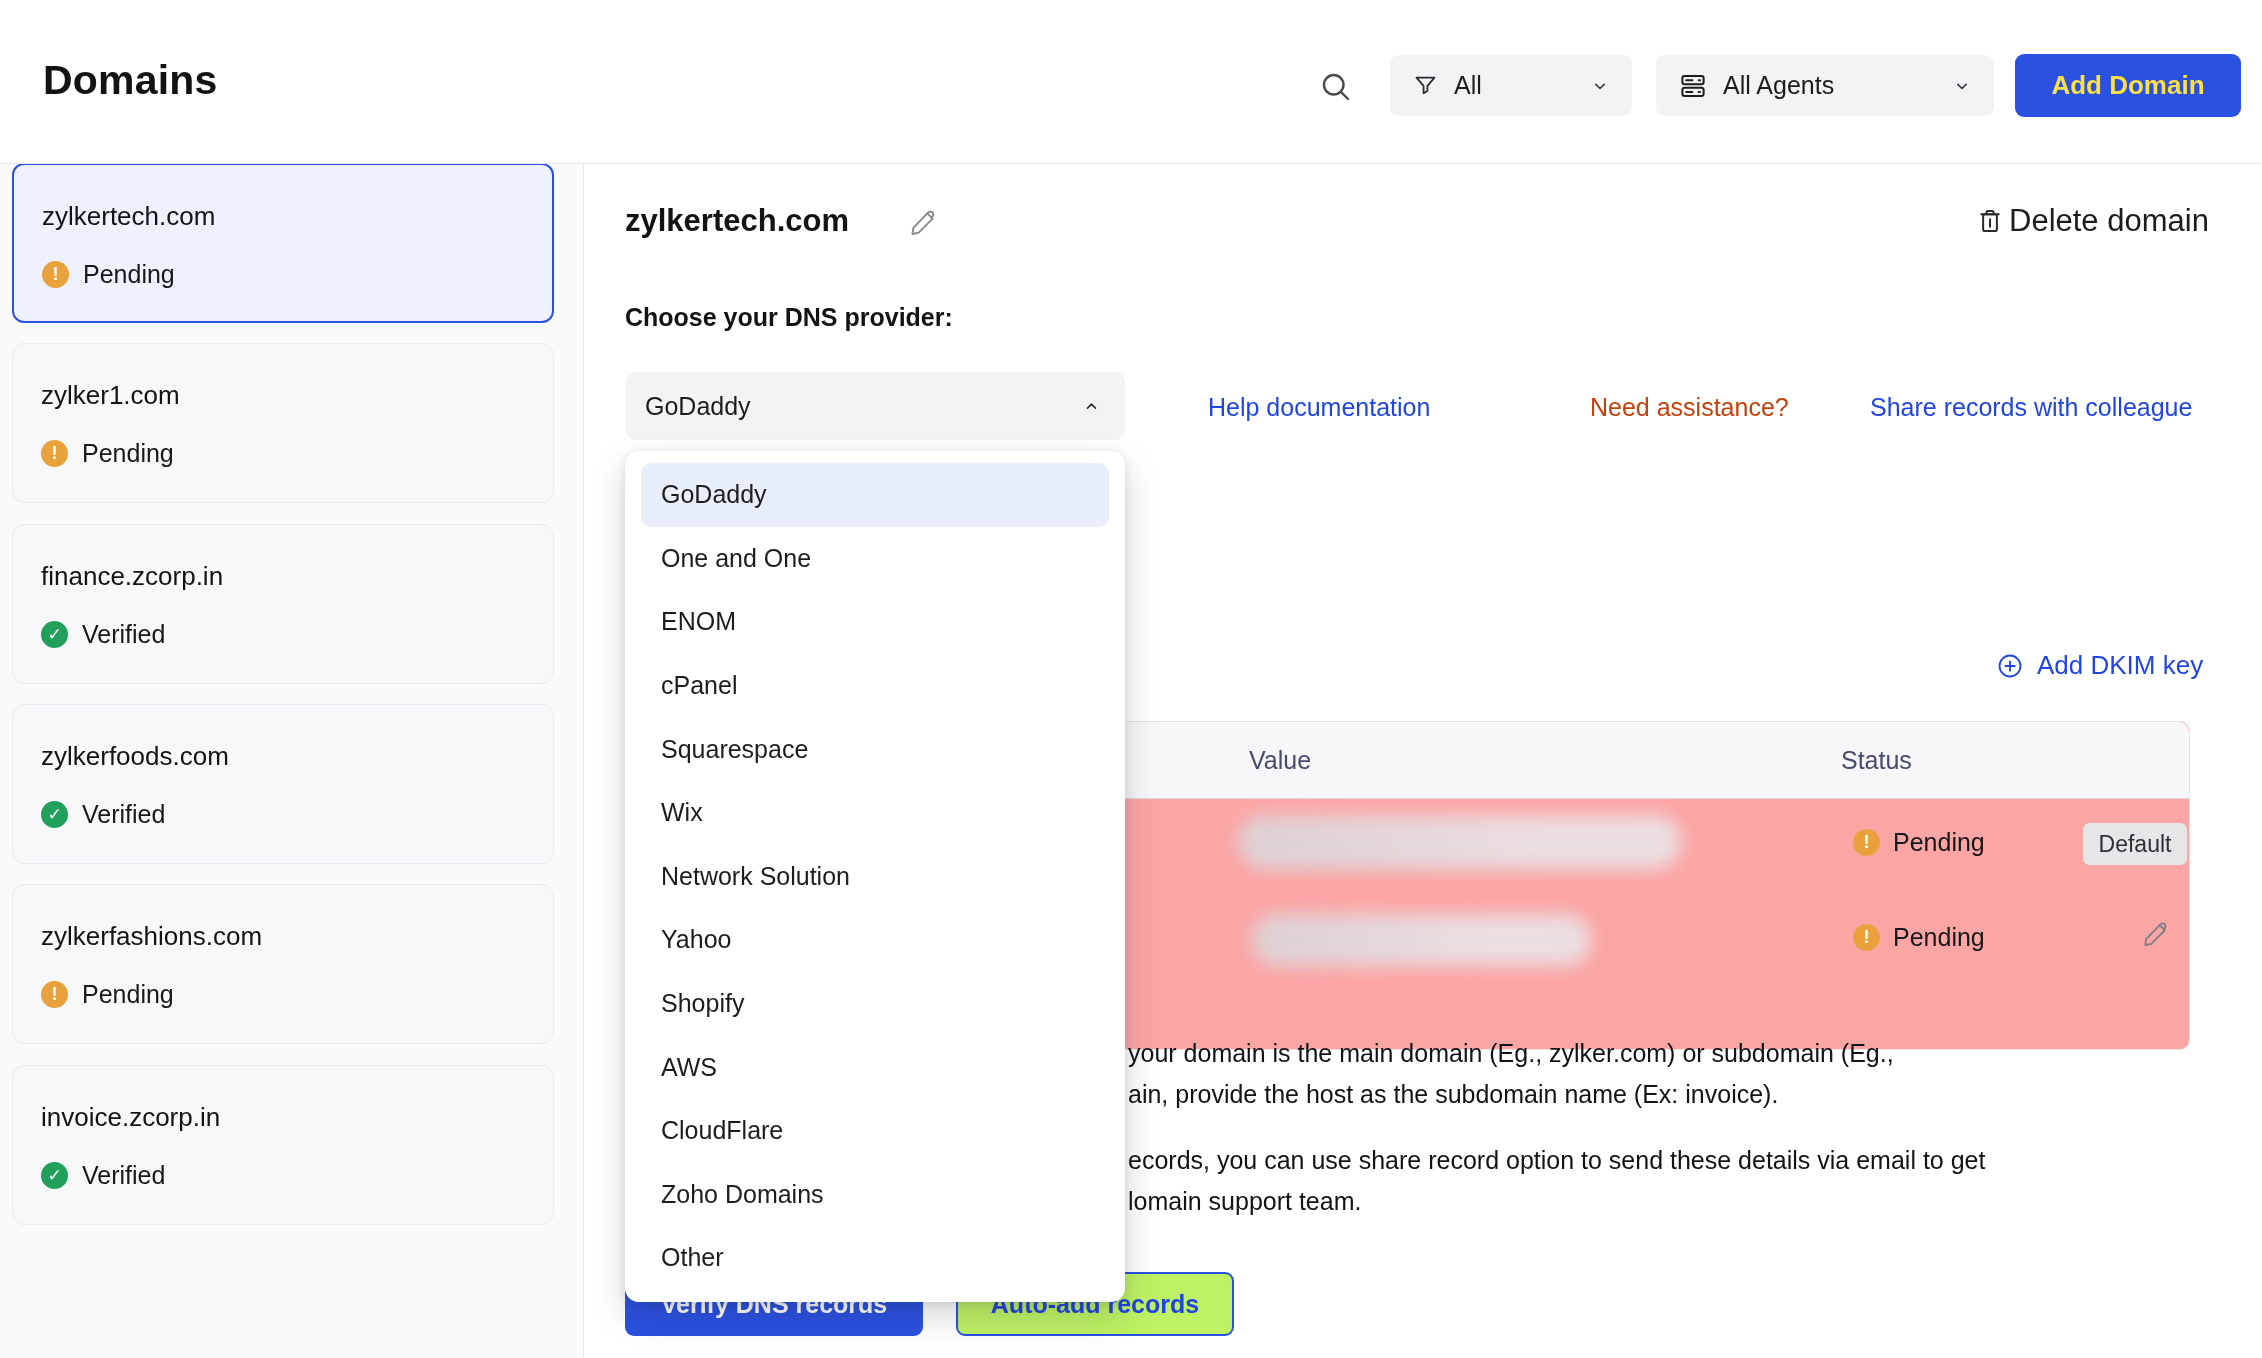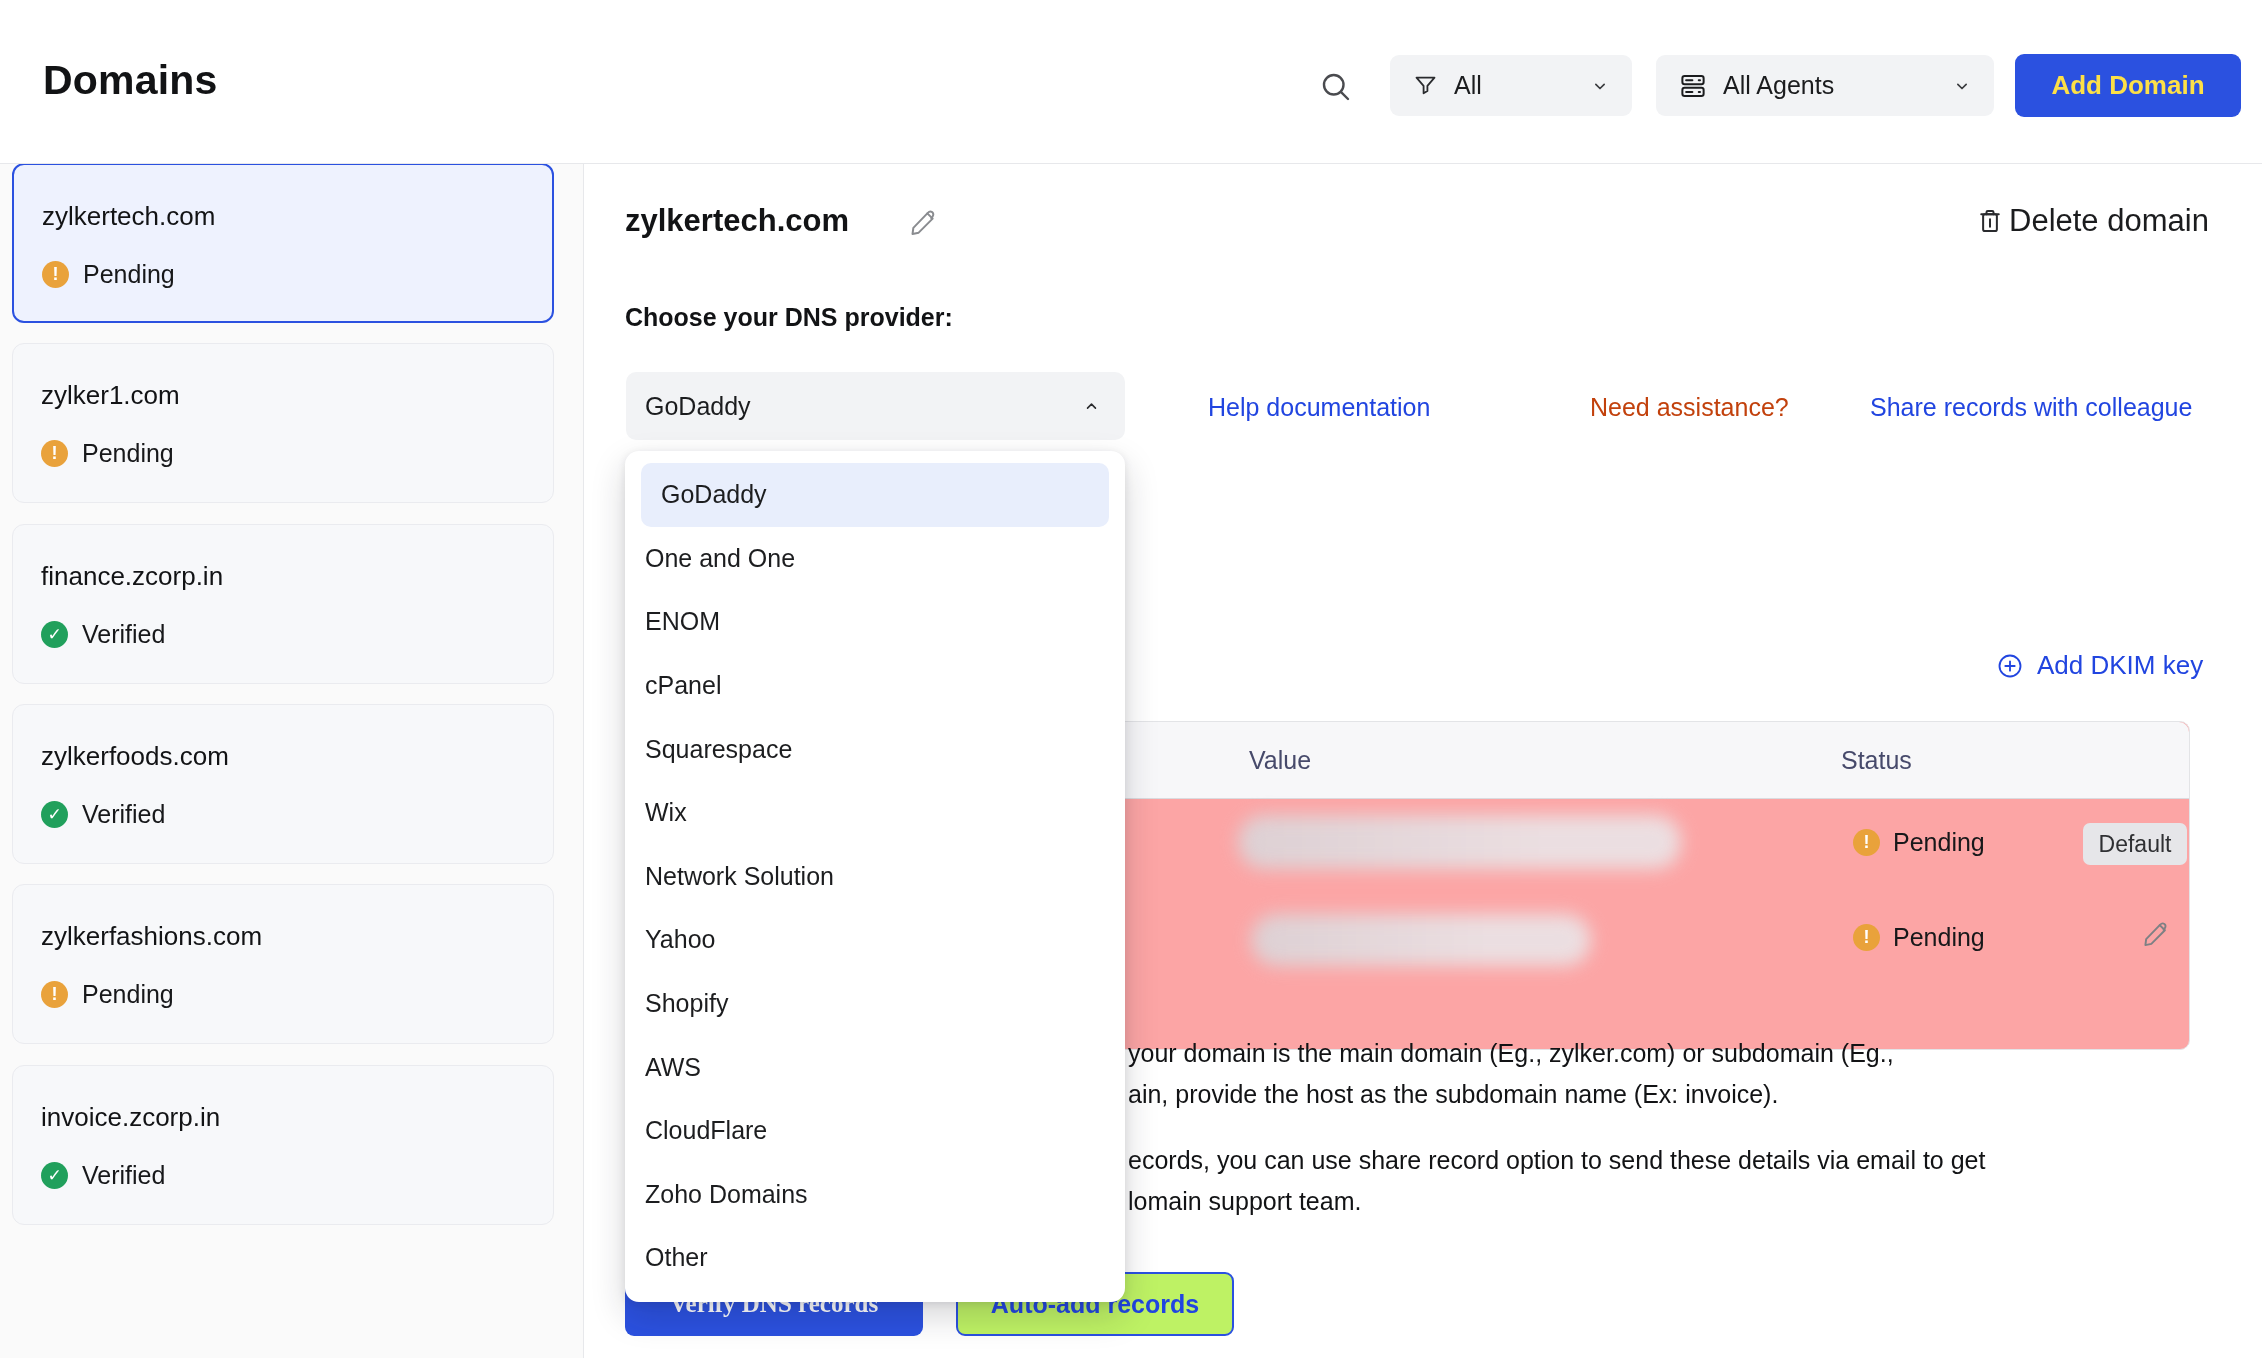--- a/index.html
+++ b/index.html
@@ -70,26 +70,26 @@
   .trow-status{position:absolute; left:1204px; display:flex; align-items:center; gap:13px; font-size:25px; color:#17181A;}
   .rs1{top:106px;} .rs2{top:201px;}
   .default-badge{position:absolute; left:1434px; top:101px; width:104px; height:42px; background:#E6E6E9; border-radius:7px; font-size:23px; color:#2F3033; display:flex; align-items:center; justify-content:center;}
   .row-edit{position:absolute; left:1492px; top:196px; width:31px; height:31px; color:#7E8084; cursor:pointer;}
 
   
   .pline{position:absolute; left:1128px; font-size:25px; color:#121315; white-space:nowrap; z-index:1;}
   .pl1{top:1039px;} .pl2{top:1080px;} .pl3{top:1146px;} .pl4{top:1187px;}
 
   
-  .verify-btn{position:absolute; left:625px; top:1272px; width:298px; height:64px; background:var(--blue); color:#fff; border:none; border-radius:9px; font-size:25px; font-weight:600; font-family:Liberation Serif, serif; cursor:pointer; z-index:1;}
+  .verify-btn{position:absolute; left:625px; top:1272px; width:298px; height:64px; background:var(--blue); color:#fff; border:none; border-radius:9px; font-size:25px; font-weight:600; font-family:Liberation Sans, sans-serif; cursor:pointer; z-index:1;}
   .autoadd-btn{position:absolute; left:956px; top:1272px; width:278px; height:64px; background:#bef264; color:var(--link); border:2px solid var(--blue); border-radius:9px; font-size:25px; font-weight:600; font-family:inherit; cursor:pointer; z-index:1;}
 
   
   .dropdown{position:absolute; left:625px; top:451px; width:500px; height:851px; background:#fff; border-radius:14px; box-shadow:0 14px 34px rgba(25,28,40,.18), 0 2px 8px rgba(25,28,40,.10); z-index:10; padding:12px 0;}
-  .opt{height:63.6px; display:flex; align-items:center; padding-left:20px; font-size:25px; color:#1C1D1F; cursor:pointer; white-space:nowrap;}
+  .opt{height:63.6px; display:flex; align-items:center; padding-left:36px; font-size:25px; color:#1C1D1F; cursor:pointer; white-space:nowrap;}
   .opt.selected{margin:0 16px; padding-left:20px; background:#E8EEFC; border-radius:10px;}
 
   svg{display:block;}
 </style>
 </head>
 <body>
 
 <div class="stage">
 
   <div class="topbar">

